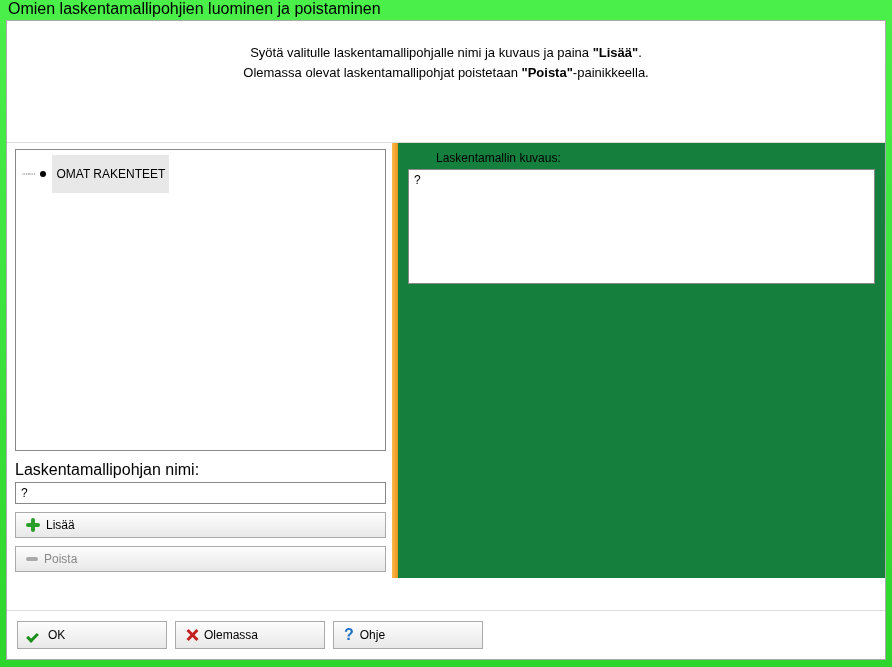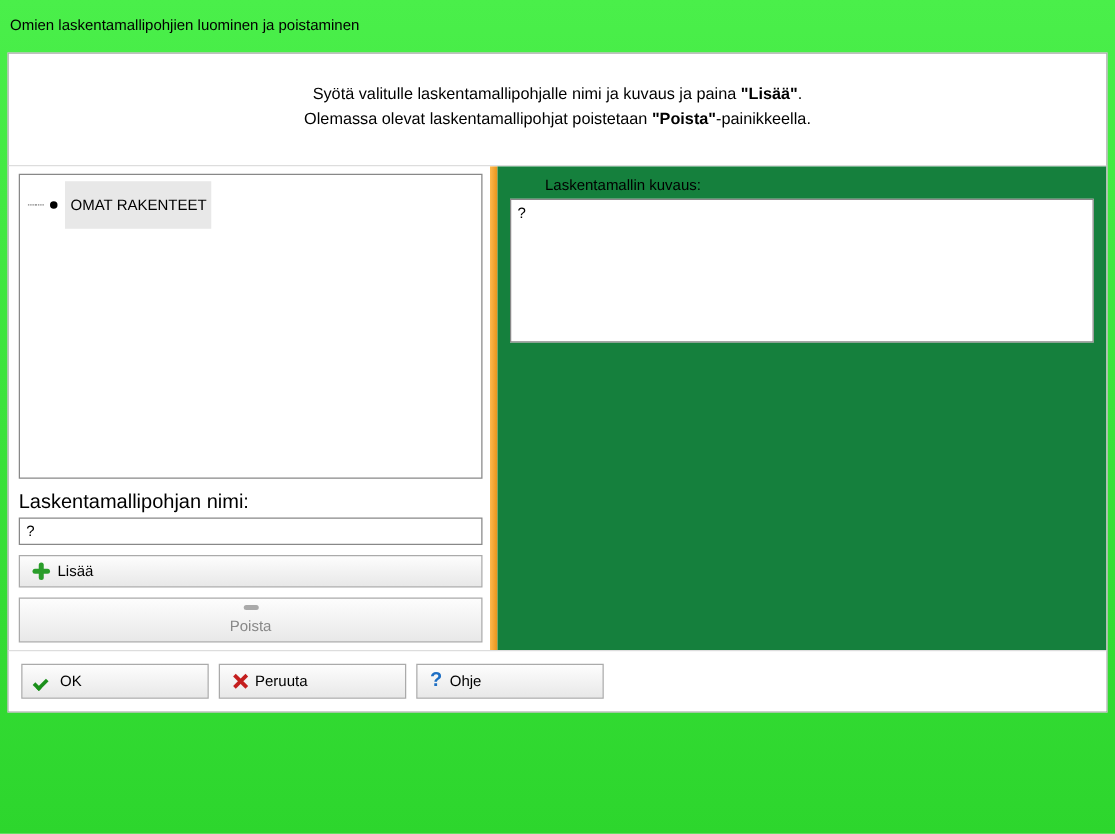--- a/index.html
+++ b/index.html
@@ -10,32 +10,33 @@
     body {
       font-family: Tahoma, Arial, sans-serif;
       font-size: 12px;
       background: linear-gradient(to bottom, #4aef4a 0%, #2dd62d 100%);
       width: 892px;
       height: 667px;
       overflow: hidden;
     }
     .title-bar {
       background: transparent;
-      padding: 13px 8px;
+      padding: 0 8px;
       color: #000;
-      font-size: 12px;
+      font-size: 16px;
     }
     .main-panel {
       background: #fff;
       margin: 2px 6px 6px 6px;
       border: 1px solid #aaa;
-      height: 528px;
+      height: 640px;
       position: relative;
       display: flex;
       flex-direction: column;
+      gap: 32px;
     }
     .instructions {
       text-align: center;
       padding: 22px 20px 28px 20px;
       font-size: 13px;
       line-height: 1.5;
     }
     .content-row {
       display: flex;
       flex: 1;
@@ -126,21 +127,20 @@
       padding: 5px 10px;
       font-family: Liberation Sans, sans-serif;
       font-size: 12px;
       cursor: pointer;
       margin-top: 8px;
       width: 100%;
     }
     .btn:disabled {
       color: #888;
       cursor: default;
-      flex-direction: column;
     }
     .btn-row {
       display: flex;
       gap: 8px;
       padding: 10px;
       border-top: 1px solid #ddd;
       background: #fff;
     }
     .btn-row .btn {
       width: 150px;
@@ -264,20 +264,20 @@
     </div>
   </div>
 
   <div class="btn-row">
     <button class="btn">
       <span class="icon-check"></span>
       <span>OK</span>
     </button>
     <button class="btn">
       <span class="icon-x"></span>
-      <span>Peruuta</span>
+      <span>Olemassa</span>
     </button>
     <button class="btn">
       <span class="icon-q">?</span>
       <span>Ohje</span>
     </button>
   </div>
 </div>
 
 </body></html>

